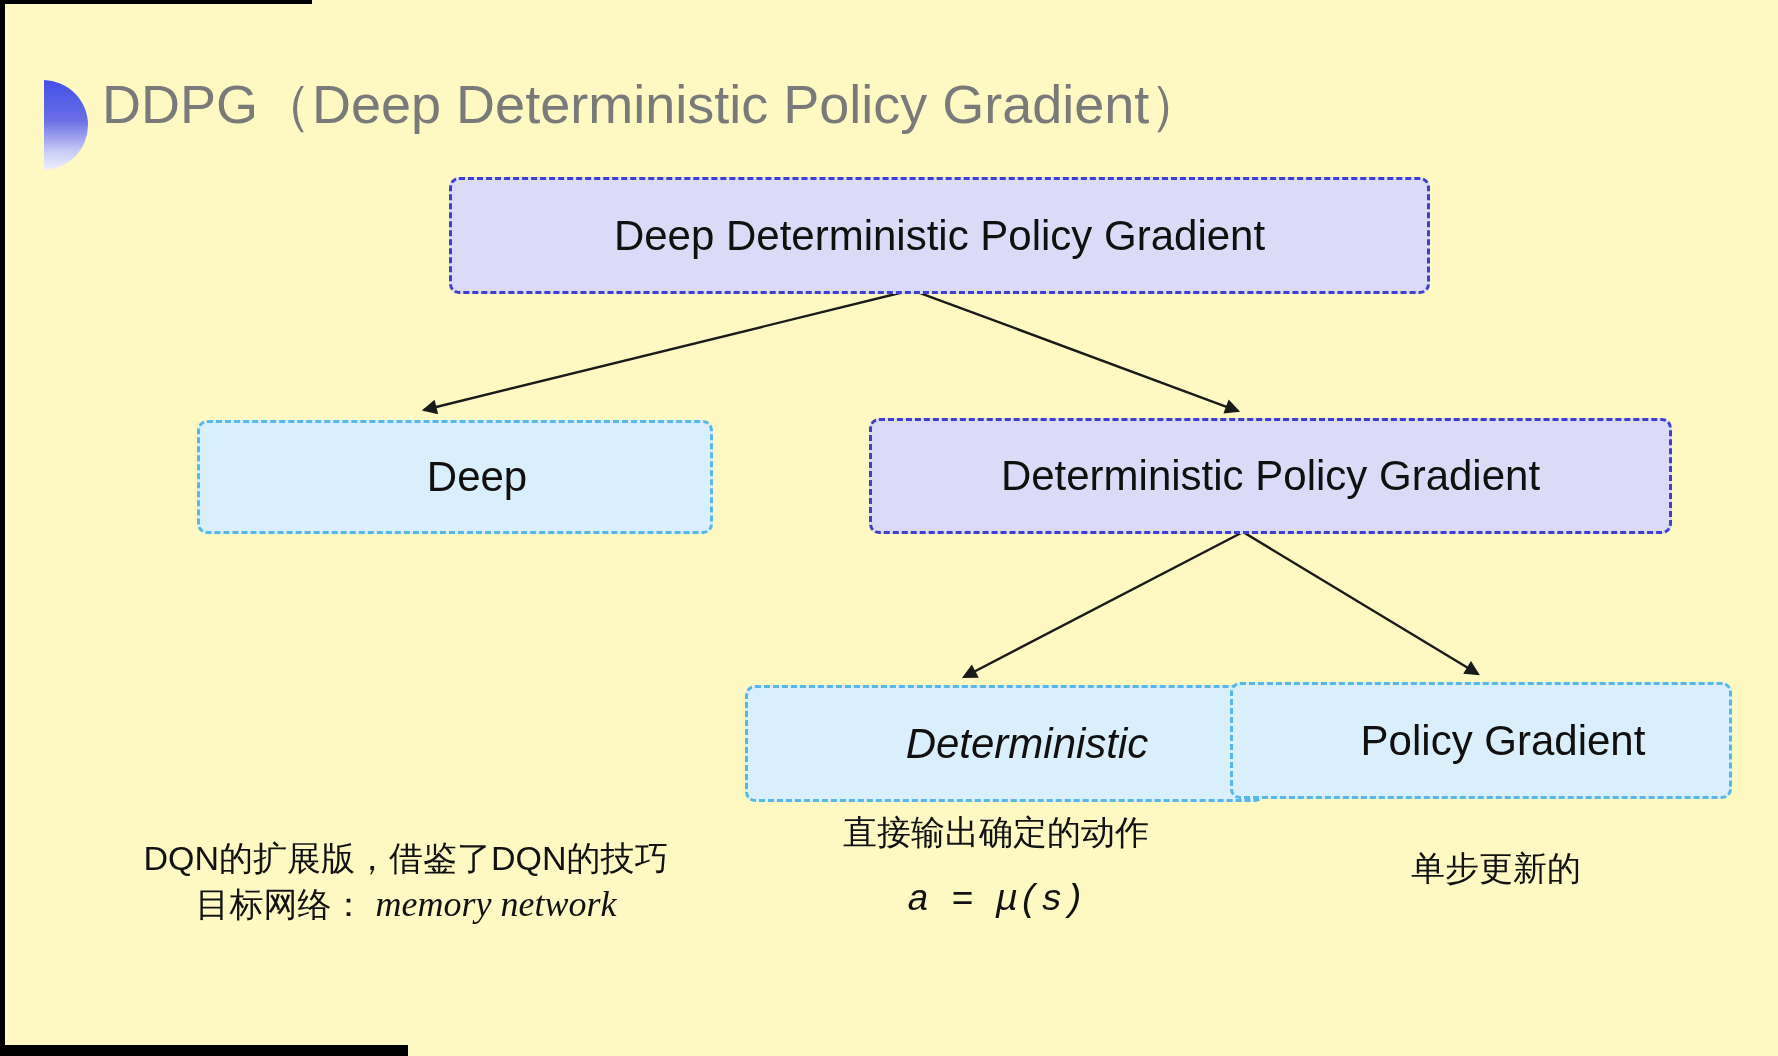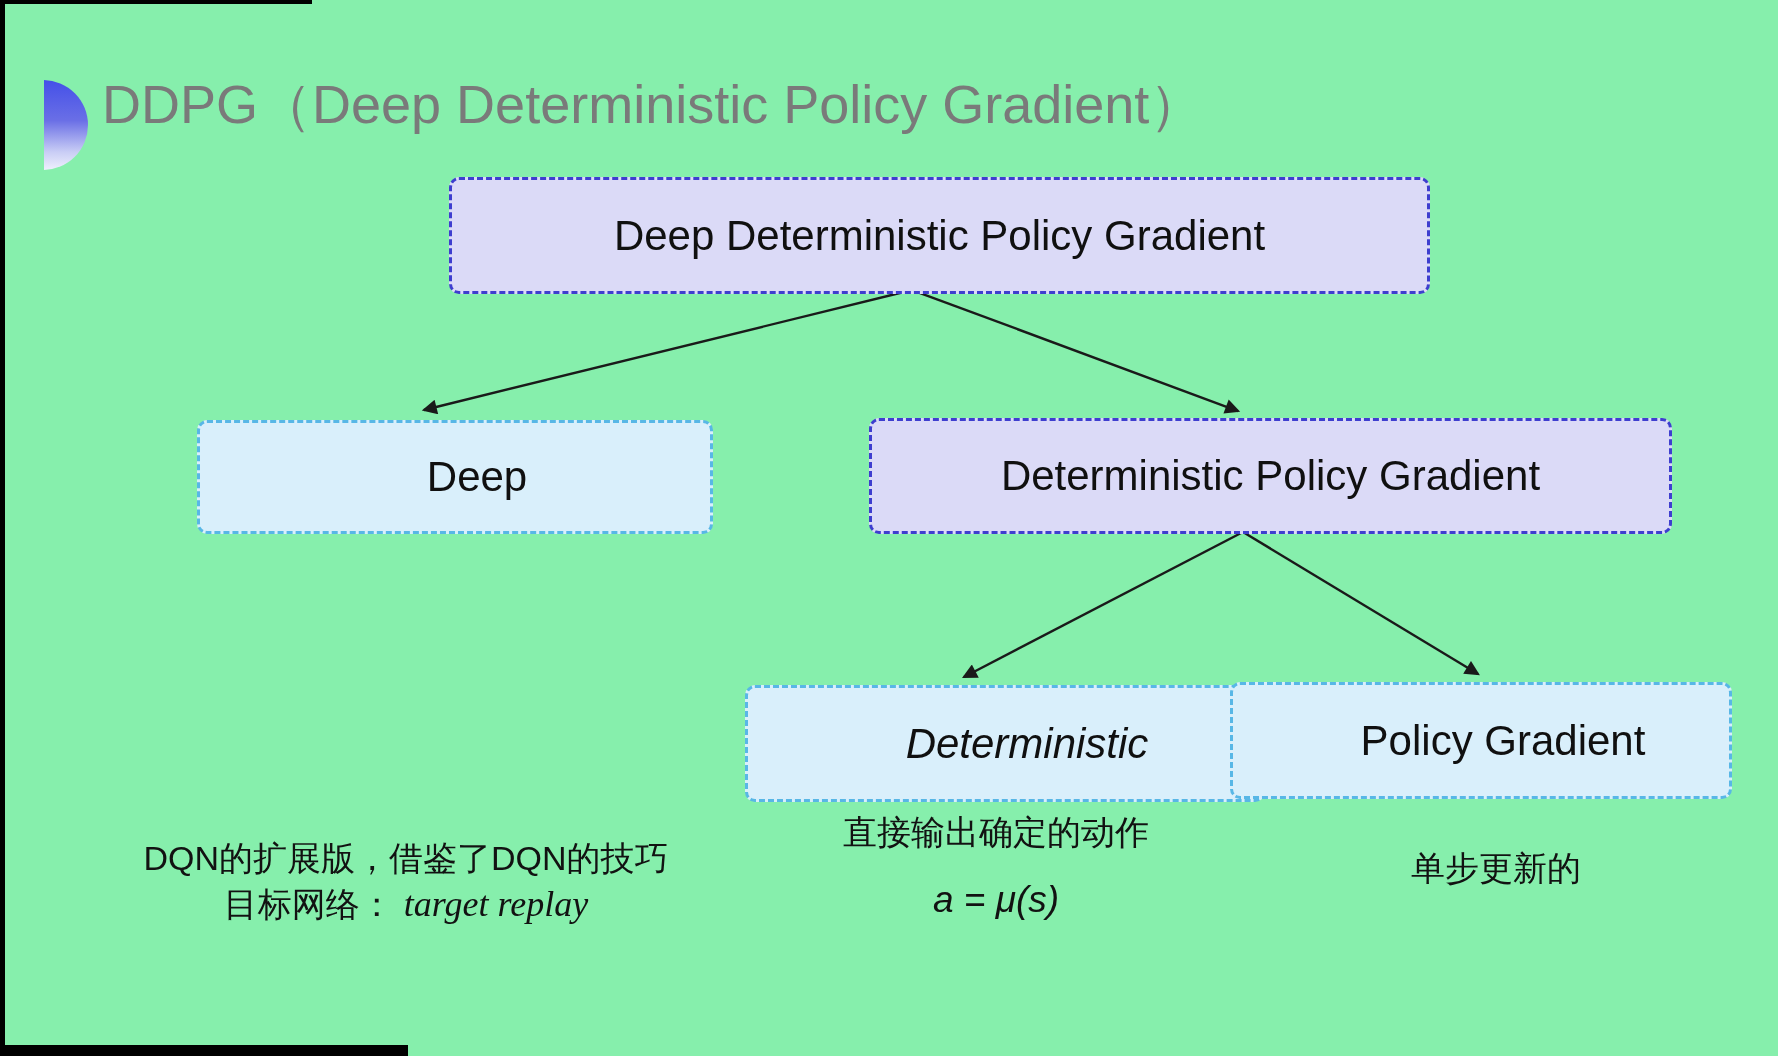--- a/index.html
+++ b/index.html
@@ -1,20 +1,20 @@
 <!DOCTYPE html>
 <html style="--node-purple-fill: #dbdaf7; --node-purple-border: #3e3ecf; --node-cyan-fill: #d9effb; --node-cyan-border: #58b7e6; --title-gray: #7a7a7a; --arrow-black: #1a1a1a; --bullet-blue-top: #4450e8; --bullet-blue-bottom: #eef0fd;"><head>
 <meta charset="utf-8">
 <style>
   html, body { margin: 0; padding: 0; background: #ffffff; }
   .slide {
     position: relative;
     width: 1778px;
     height: 1056px;
-    background: #86efac;
+    background: #fef9c3;
     overflow: hidden;
     font-family: "Liberation Sans", sans-serif;
     color: #151515;
   }
 
   
   .edge { position: absolute; background: #000; }
   .edge-left   { left: 0; top: 0; width: 5px; height: 1056px; }
   .edge-top    { left: 0; top: 0; width: 312px; height: 4px; }
   .edge-bottom { left: 0; top: 1045px; width: 408px; height: 11px; }
@@ -83,21 +83,21 @@
   .note-det   { left: 790px; top: 810px; width: 412px; gap: 23px;  font-size: 34px; }
   .note-pg    { left: 1310px; top: 846px; width: 372px; font-size: 34px; }
   .note-line { white-space: nowrap; }
   .math {
     font-family: "Liberation Serif", serif;
     font-style: italic;
     font-size: 36px;
     margin-left: 10px;
   }
   .formula {
-    font-family: Liberation Sans, sans-serif;
+    font-family: Liberation Mono, monospace;
     font-style: italic;
     font-size: 37px;
   }
   .math-inline {
     font-family: "Liberation Serif", serif;
     font-style: italic;
     font-size: 36px;
     margin-right: 8px;
   }
 </style>
@@ -143,21 +143,21 @@
     <span>Deterministic</span>
   </div>
 
   <div class="node node-cyan node-pg">
     <span>Policy Gradient</span>
   </div>
 
   <div class="note note-deep">
     <div class="note-line">DQN的扩展版，借鉴了DQN的技巧</div>
     <div class="note-line">
-      <span>目标网络：</span><span class="math">target replay</span>
+      <span>目标网络：</span><span class="math">memory network</span>
     </div>
   </div>
 
   <div class="note note-det">
     <div class="note-line">直接输出确定的动作</div>
     <div class="note-line formula">a = μ(s)</div>
   </div>
 
   <div class="note note-pg">
     <div class="note-line">单步更新的</div>

